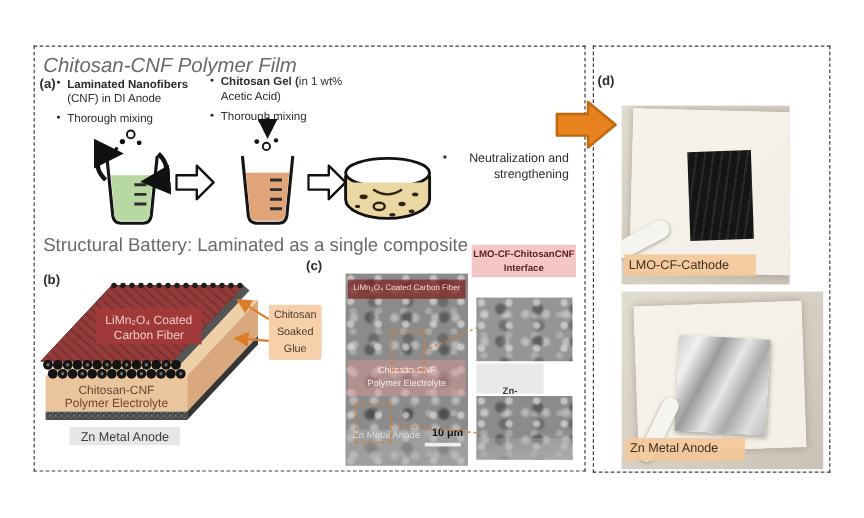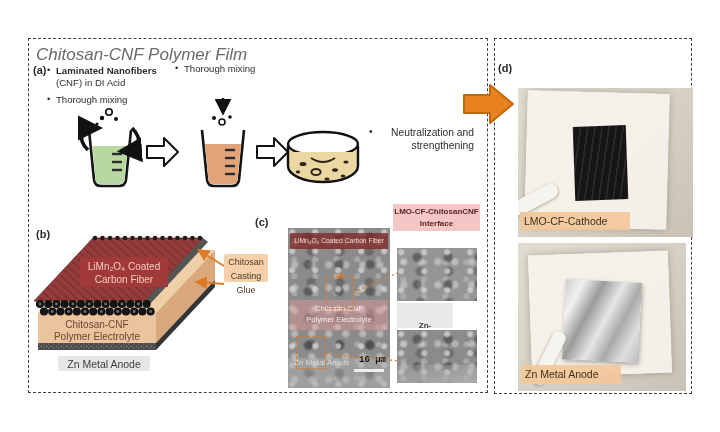--- a/index.html
+++ b/index.html
@@ -52,25 +52,26 @@
     </defs>
   </svg>
 
   <div class="abs dashbox" style="left:28px; top:38px; width:460px; height:355px;"></div>
 
   <div class="abs gtitle" style="left:36px; top:45px; font-size:17px;font-style:italic;">Chitosan-CNF Polymer Film</div>
 
   <div class="abs panlab" style="left:33px; top:64px;">(a)</div>
 
   <div class="abs blist" style="left:46px; top:65px; width:122px;">
-    <div class="item"><span class="bld">Laminated Nanofibers</span><span> (CNF) in DI Acid</span></div>
+    <div class="item"><span class="bld">Laminated Nanofibers</span><span> (CNF) in DI Anode</span></div>
     <div class="item">Thorough mixing</div>
   </div>
 
   <div class="abs blist" style="left:174px; top:63px; width:122px;">
+    <div class="item"><span class="bld">Chitosan Gel (</span><span>in 1 wt% Acetic Acid)</span></div>
     <div class="item">Thorough mixing</div>
   </div>
 
 
   <div class="abs blist" style="left:352px; top:126px; width:130px;">
     <div class="item" style="font-size:10.3px; margin-left:16px; width:106px;text-align:right;">Neutralization and strengthening</div>
   </div>
 
   <svg class="abs" style="left:74px; top:104px;" width="72" height="86" viewBox="0 0 72 86">
     <circle cx="28" cy="14" r="2.2" fill="#111"></circle>
@@ -114,20 +115,21 @@
     <path d="M28,32 Q40,40 52,32" fill="none" stroke="#2e2317" stroke-width="2"></path>
     <ellipse cx="20" cy="38" rx="3.4" ry="2" fill="#2e2317"></ellipse>
     <ellipse cx="33" cy="46" rx="4.6" ry="3" fill="#ead7a2" stroke="#2e2317" stroke-width="2"></ellipse>
     <ellipse cx="52" cy="44" rx="3" ry="1.8" fill="#2e2317"></ellipse>
     <ellipse cx="63" cy="36" rx="2.6" ry="1.6" fill="#2e2317"></ellipse>
     <ellipse cx="44" cy="53" rx="2.6" ry="1.5" fill="#2e2317"></ellipse>
     <ellipse cx="15" cy="46" rx="2.2" ry="1.4" fill="#2e2317"></ellipse>
     <ellipse cx="60" cy="50" rx="2.4" ry="1.5" fill="#2e2317"></ellipse>
   </svg>
 
+  <div class="abs gtitle" style="left:36px; top:196px; font-size:15.5px;">Structural Battery: Laminated as a single composite</div>
 
   <div class="abs panlab" style="left:36px; top:228px;">(b)</div>
 
   <svg class="abs" style="left:30px; top:233px;" width="192" height="150" viewBox="0 0 192 150">
 
     <polygon points="8,80 67,17 185,17 126,80" fill="#eecfa8"></polygon>
 
     <polygon points="126,80 185,17 185,47 126,110" fill="#d9a87c"></polygon>
 
     <rect x="8" y="80" width="118" height="30" fill="#eac49c"></rect>
@@ -213,37 +215,37 @@
     </g>
 
     <rect x="28" y="123" width="92" height="15" fill="#e6e6e6"></rect>
     <text x="74" y="134.5" font-size="10.5" fill="#3d3d3d" text-anchor="middle">Zn Metal Anode</text>
   </svg>
 
   <svg class="abs" style="left:192px; top:242px;" width="34" height="54" viewBox="0 0 34 54">
     <path d="M32,24 L8,9" fill="none" stroke="#dc7c28" stroke-width="1.8" marker-end="url(#morange)"></path>
     <path d="M32,42 L6,40" fill="none" stroke="#dc7c28" stroke-width="1.8" marker-end="url(#morange)"></path>
   </svg>
-  <div class="abs" style="left:224px; top:254px; width:44px; height:28px; background:#f5d0ab; border-radius:2px; font-size:9px; color:#4a3a28; text-align:center; line-height:1.55; padding-top:2px;">
+  <div class="abs" style="left:224px; top:254px; width:44px; height:46px; background:#f5d0ab; border-radius:2px; font-size:9px; color:#4a3a28; text-align:center; line-height:1.55; padding-top:2px;">
     <div>Chitosan</div>
-    <div>Casting</div>
+    <div>Soaked</div>
     <div>Glue</div>
   </div>
 
   <div class="abs panlab" style="left:255px; top:216px;">(c)</div>
 
   <div class="abs semtex" style="left:288px; top:228px; width:102px; height:160px;">
     <div class="abs" style="left:0; right:0; bottom:0; height:30px; background:rgba(175,175,175,.55);"></div>
     <div class="abs" style="left:2px; top:5px; width:98px; height:16px; background:rgba(128,32,32,.72); color:#f2d8d2; font-size:6.7px; text-align:center; line-height:16px;">LiMn₂O₄ Coated Carbon Fiber</div>
     <div class="abs" style="left:2px; top:72px; width:98px; height:30px; background:rgba(214,150,150,.55); color:#f7ecea; font-size:7.6px; text-align:center; line-height:1.5; padding-top:3px;">
       <div>Chitosan-CNF</div>
       <div>Polymer Electrolyte</div>
     </div>
     <div class="abs" style="left:6px; top:130px; color:#dcdcdc; font-size:8px;">Zn Metal Anode</div>
-    <div class="abs" style="right:4px; top:127px; color:#101010; font-size:9px; font-weight:bold;font-family:Liberation Mono, monospace;">10 μm</div>
+    <div class="abs" style="right:4px; top:127px; color:#101010; font-size:9px; font-weight:bold;">10 μm</div>
     <div class="abs" style="right:6px; top:141px; width:30px; height:3px; background:#efefef;"></div>
     <div class="abs odash" style="left:38px; top:48px; width:28px; height:33px;"></div>
     <div class="abs odash" style="left:8px; top:108px; width:30px; height:33px;"></div>
   </div>
 
   <svg class="abs" style="left:310px; top:255px;" width="100" height="115" viewBox="0 0 100 115">
     <line x1="44" y1="37" x2="90" y2="17" stroke="#dc7c28" stroke-width="1.3" stroke-dasharray="2 2.6"></line>
     <line x1="16" y1="99" x2="90" y2="106" stroke="#dc7c28" stroke-width="1.3" stroke-dasharray="2 2.6"></line>
   </svg>
 
@@ -262,21 +264,21 @@
   </div>
 
   <div class="abs dashbox" style="left:494px; top:38px; width:198px; height:356px;"></div>
 
   <div class="abs panlab" style="left:498px; top:62px;">(d)</div>
 
   <svg class="abs" style="left:462px; top:82px;" width="54" height="44" viewBox="0 0 54 44">
     <polygon points="2,13 28,13 28,3 51,22 28,41 28,31 2,31" fill="#e8821e" stroke="#bf6a10" stroke-width="2" stroke-linejoin="round"></polygon>
   </svg>
 
-  <div class="abs photo" style="left:518px; top:88px; width:175px; height:149px;">
+  <div class="abs photo" style="left:518px; top:88px; width:140px; height:149px;">
     <div class="abs film" style="left:8px; top:4px; width:142px; height:136px; transform:rotate(1.5deg);"></div>
     <div class="abs" style="left:56px; top:38px; width:53px; height:74px; transform:rotate(-2deg); background:#151515; background-image:repeating-linear-gradient(100deg, rgba(255,255,255,.08) 0 2px, transparent 2px 7px);"></div>
     <div class="abs glove" style="left:-8px; top:104px; width:50px; height:15px; border-radius:8px; transform:rotate(-28deg);"></div>
     <div class="abs peachlab" style="left:2px; top:124px; width:110px; height:18px; font-size:10.5px; line-height:18px; padding-left:4px;">LMO-CF-Cathode</div>
   </div>
 
   <div class="abs photo" style="left:518px; top:243px; width:168px; height:148px;">
     <div class="abs film" style="left:12px; top:10px; width:140px; height:122px; transform:rotate(-2deg);"></div>
     <div class="abs" style="left:46px; top:38px; width:76px; height:80px; transform:rotate(3deg); background:linear-gradient(115deg,#cfcfcf 0%, #f1f1f1 16%, #9b9b9b 34%, #e6e6e6 52%, #a9a9a9 68%, #dedede 84%, #bdbdbd 100%); box-shadow:1px 2px 4px rgba(60,55,45,.4);"></div>
     <div class="abs glove" style="left:24px; top:86px; width:14px; height:58px; border-radius:7px; transform:rotate(26deg);"></div>

